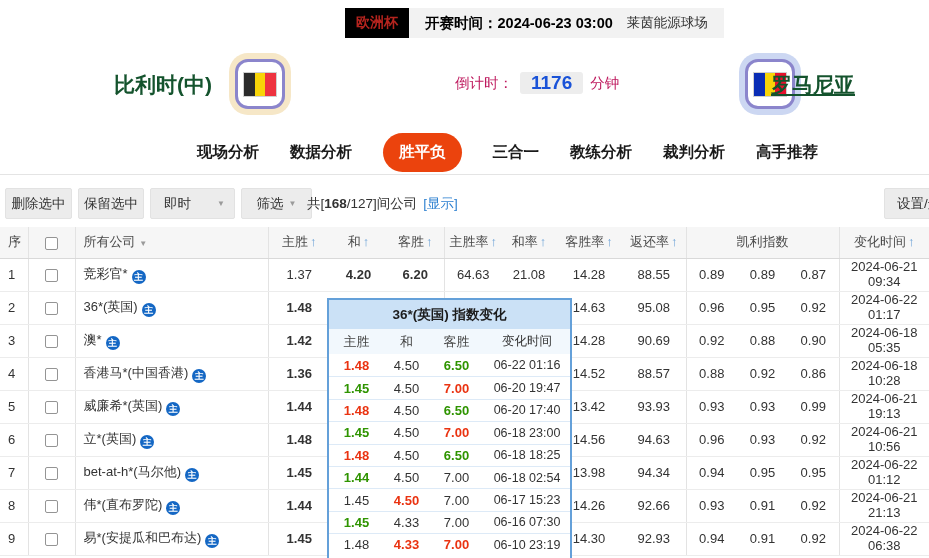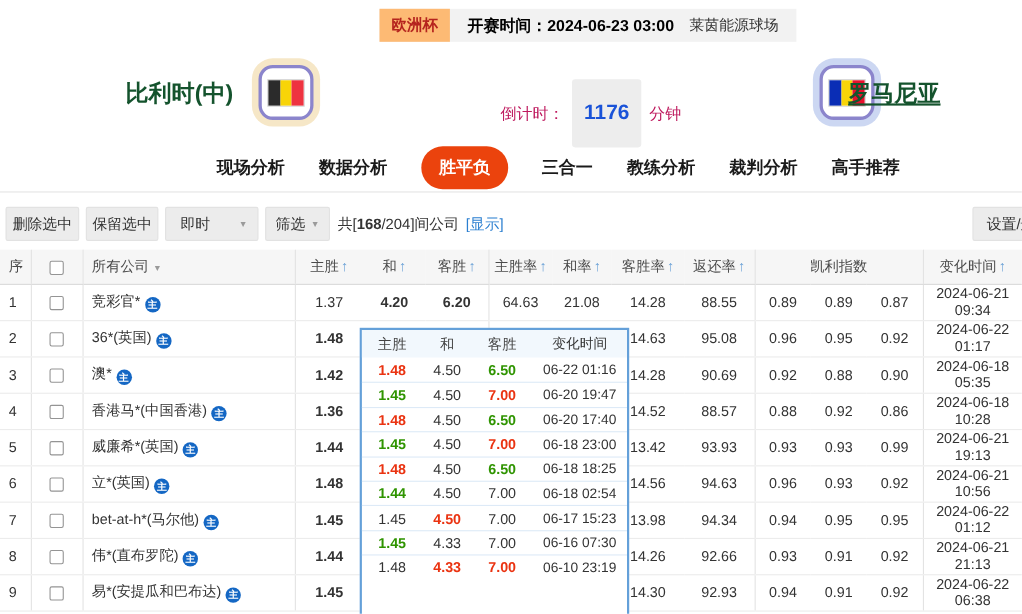--- a/index.html
+++ b/index.html
@@ -5,54 +5,54 @@
   * { box-sizing: border-box; margin: 0; padding: 0; }
   html,body { width:929px; height:558px; }
   body {
     position: relative; overflow: hidden; background:#fff;
     font-family: "Liberation Sans","DejaVu Sans",sans-serif;
     color:#333;
   }
   
   .topbar { position:absolute; left:345px; top:8px; height:30px; background:#f2f2f2;
             display:flex; align-items:stretch; }
-  .league-badge { background:#fdba74; color:#b5241e; font-size:14px; font-weight:bold;
+  .league-badge { background:#000000; color:#b5241e; font-size:14px; font-weight:bold;
                   display:flex; align-items:center; padding:0 11px; }
   .topbar-texts { display:flex; align-items:center; gap:14px; padding:0 16px; }
   .kickoff { font-size:14.5px; font-weight:bold; color:#000000; }
   .venue { font-size:13.5px; color:#333; }
   
   .team-name { position:absolute; font-size:21px; font-weight:bold; color:#14532d; top:71px; }
   .team-name.home { left:114px; }
   .team-name.away { left:771px;text-decoration:underline; }
   .flag-wrap { position:absolute; top:59px; width:50px; height:50px; background:#fff;
                border:3px solid #8b85cc; border-radius:13px; display:flex;
                align-items:center; justify-content:center; }
   .flag-wrap.home { left:235px; box-shadow:0 0 0 6px #f6e7c7; }
   .flag-wrap.away { left:745px; box-shadow:0 0 0 6px #ccd7f2; }
   .flag { display:flex; width:34px; height:25px; border:1px solid #d0d0d0; }
   .flag div { flex:1; }
   .countdown { position:absolute; left:455px; top:72px; display:flex; align-items:center; gap:7px; }
   .cd-label,.cd-unit { font-size:14.5px; color:#be185d; }
-  .cd-value { background:#ededed; border-radius:3px; padding:20px 11px;
+  .cd-value { background:#ededed; border-radius:3px; padding:0 11px;
               font-size:19px; font-weight:bold; color:#1a53d8; }
   
   .tabs { position:absolute; left:197px; top:131px; height:42px; display:flex;
           align-items:center; gap:31px; }
   .tab { font-size:15.5px; font-weight:bold; color:#1a1a1a; cursor:pointer; white-space:nowrap; }
   .tab.active { background:#eb430d; color:#fff; border-radius:999px; padding:9px 16px; }
   .tabs-divider { position:absolute; left:0; top:174px; width:929px; height:1px; background:#e4e4e4; }
   
   .tbtn { position:absolute; top:188px; height:31px; background:#ececec; border:1px solid #e2e2e2;
           border-radius:2px; display:flex; align-items:center; justify-content:center;
           font-size:13.5px; color:#333; cursor:pointer; }
   .btn-del { left:5px;  width:67px; }
   .btn-keep { left:78px; width:66px; }
   .dd-time { left:150px; width:85px; justify-content:space-between; padding:0 9px 0 13px;gap:12px; }
-  .dd-filter { left:241px; width:59px; gap:5px; }
+  .dd-filter { left:241px; width:71px; gap:5px; }
   .caret { color:#9a9a9a; font-size:8px; }
   .btn-settings { left:884px; width:80px; padding-left:12px; justify-content:flex-start; }
   .summary { position:absolute; left:307px; top:188px; height:31px; display:flex;
              align-items:center; gap:6px; font-size:13.5px; color:#333; }
   .summary b { font-weight:bold; }
   .show-link { color:#2b7fd0; cursor:pointer; }
   
   table.odds { position:absolute; left:0; top:227px; width:929px; border-collapse:collapse;
                table-layout:fixed; }
   .odds th { height:31px; font-weight:normal; font-size:13px; color:#4a4a4a;
@@ -133,21 +133,21 @@
 <div class="tbtn dd-time">
   <span>即时</span>
   <span class="caret">▼</span>
 </div>
 <div class="tbtn dd-filter">
   <span>筛选</span>
   <span class="caret">▼</span>
 </div>
 <div class="summary">
   <span>
-    <span>共[</span><b>168</b><span>/204]间公司</span>
+    <span>共[</span><b>168</b><span>/127]间公司</span>
   </span>
   <span class="show-link">[显示]</span>
 </div>
 <div class="tbtn btn-settings">设置/选</div>
 
 <table class="odds">
   <colgroup>
     <col style="width:28px">
       <col style="width:47px">
       <col style="width:193px">
@@ -350,20 +350,21 @@
         <td>0.92</td>
         <td class="bl time2">
           <div>2024-06-22</div>
           <div>06:38</div>
         </td>
       </tr>
     </tbody>
 </table>
 
 <div class="popup">
+  <div class="popup-title">36*(英国) 指数变化</div>
   <div class="prow head">
     <span class="pc1">主胜</span>
     <span class="pc2">和</span>
     <span class="pc3">客胜</span>
     <span class="pc4">变化时间</span>
   </div>
   <div>
       <div class="prow">
         <span class="pc1 v-r">1.48</span>
         <span class="pc2 v-k">4.50</span>

